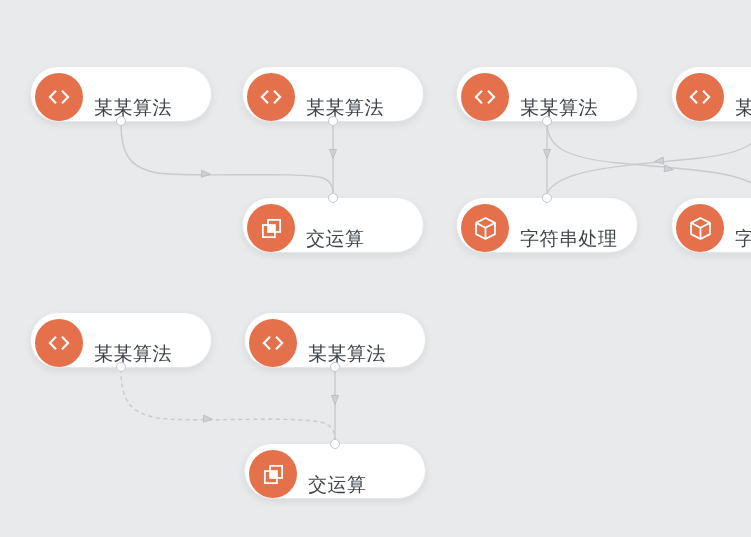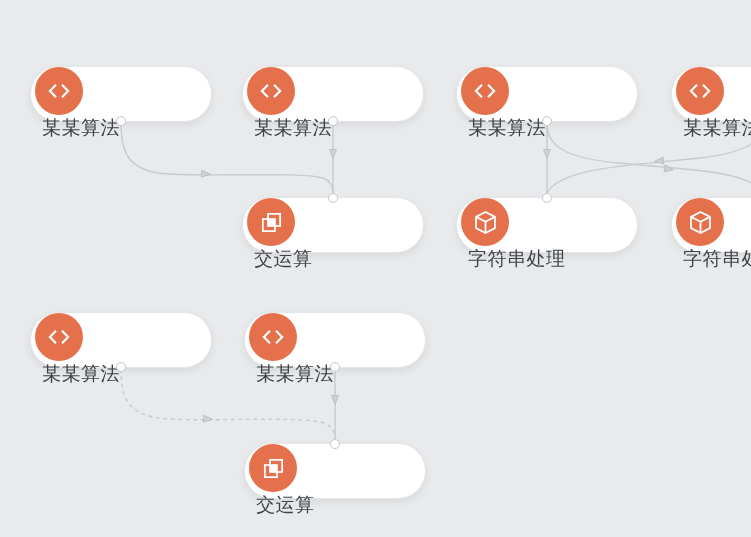--- a/index.html
+++ b/index.html
@@ -25,21 +25,21 @@
   #edge-layer{position:absolute;left:0;top:0;z-index:1;}
   .edge{fill:none;stroke:var(--edge);stroke-width:1.4;}
   .edge.dashed{stroke-dasharray:3 4.5;stroke-linecap:round;}
   .arrow{fill:var(--arrow-fill);stroke:var(--arrow-stroke);stroke-width:0.8;}
   .node{
     position:absolute;z-index:2;box-sizing:border-box;
     background:var(--node-bg);
     border:1px solid var(--node-border);
     border-radius:28px;
     box-shadow:0 3px 7px rgba(60,64,70,0.10);
-    display:flex;align-items:flex-start;flex-direction:column;
+    display:flex;align-items:flex-end;
   }
   .icon-circle{
     flex:0 0 auto;width:48px;height:48px;border-radius:50%;
     background:var(--icon-bg);margin-left:4px;
     display:flex;align-items:center;justify-content:center;
   }
   .label{
     margin-left:11px;font-size:19px;letter-spacing:0.5px;
     color:var(--label);white-space:nowrap;
   }

